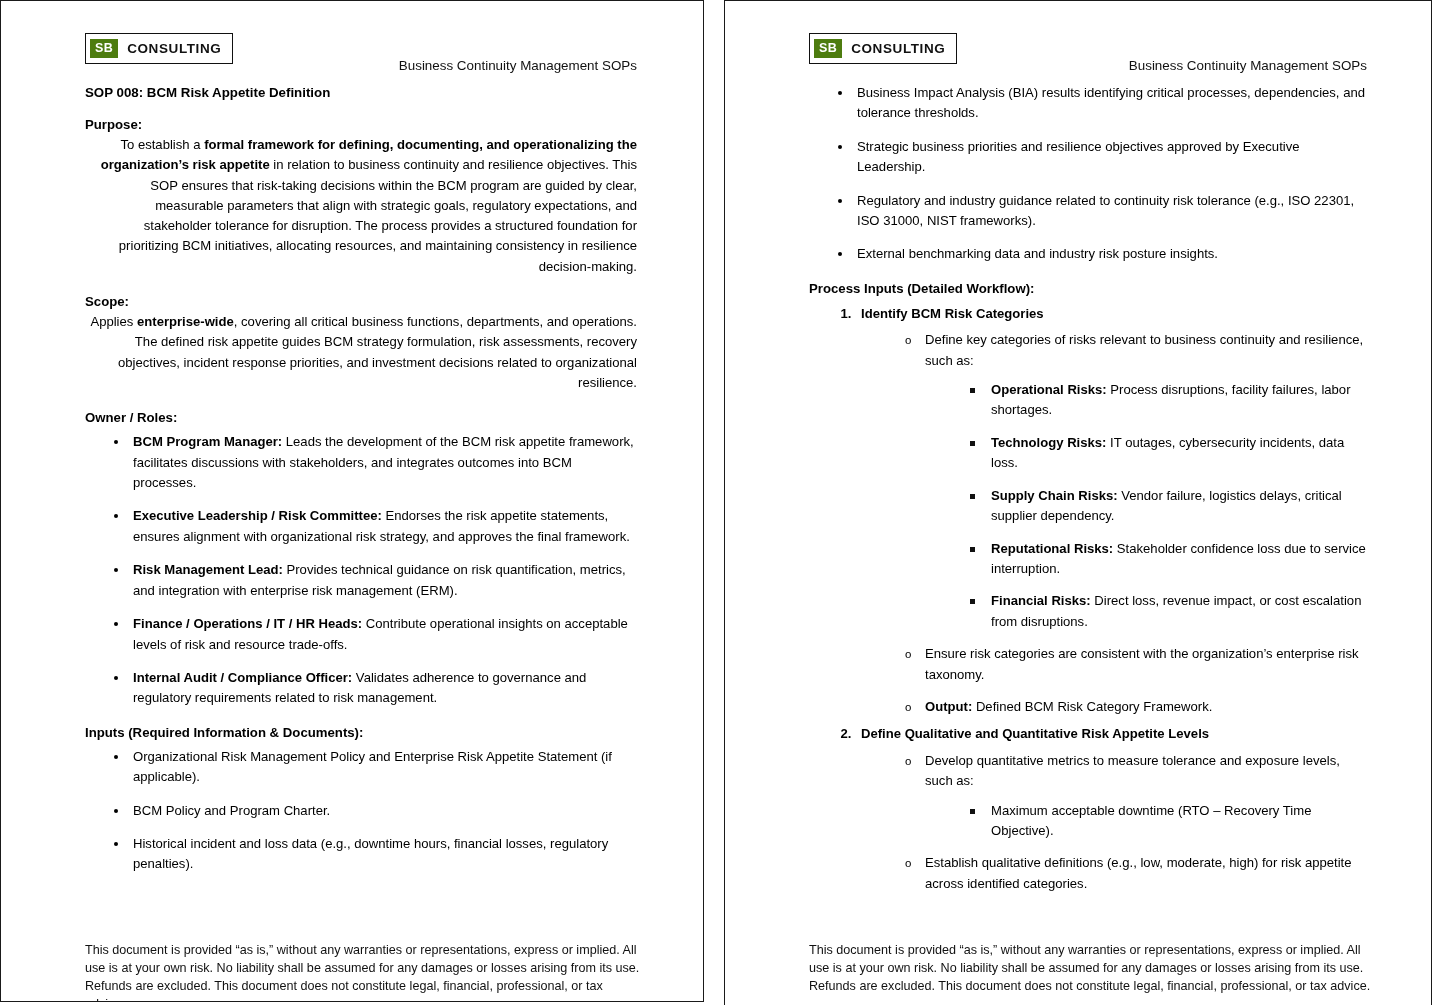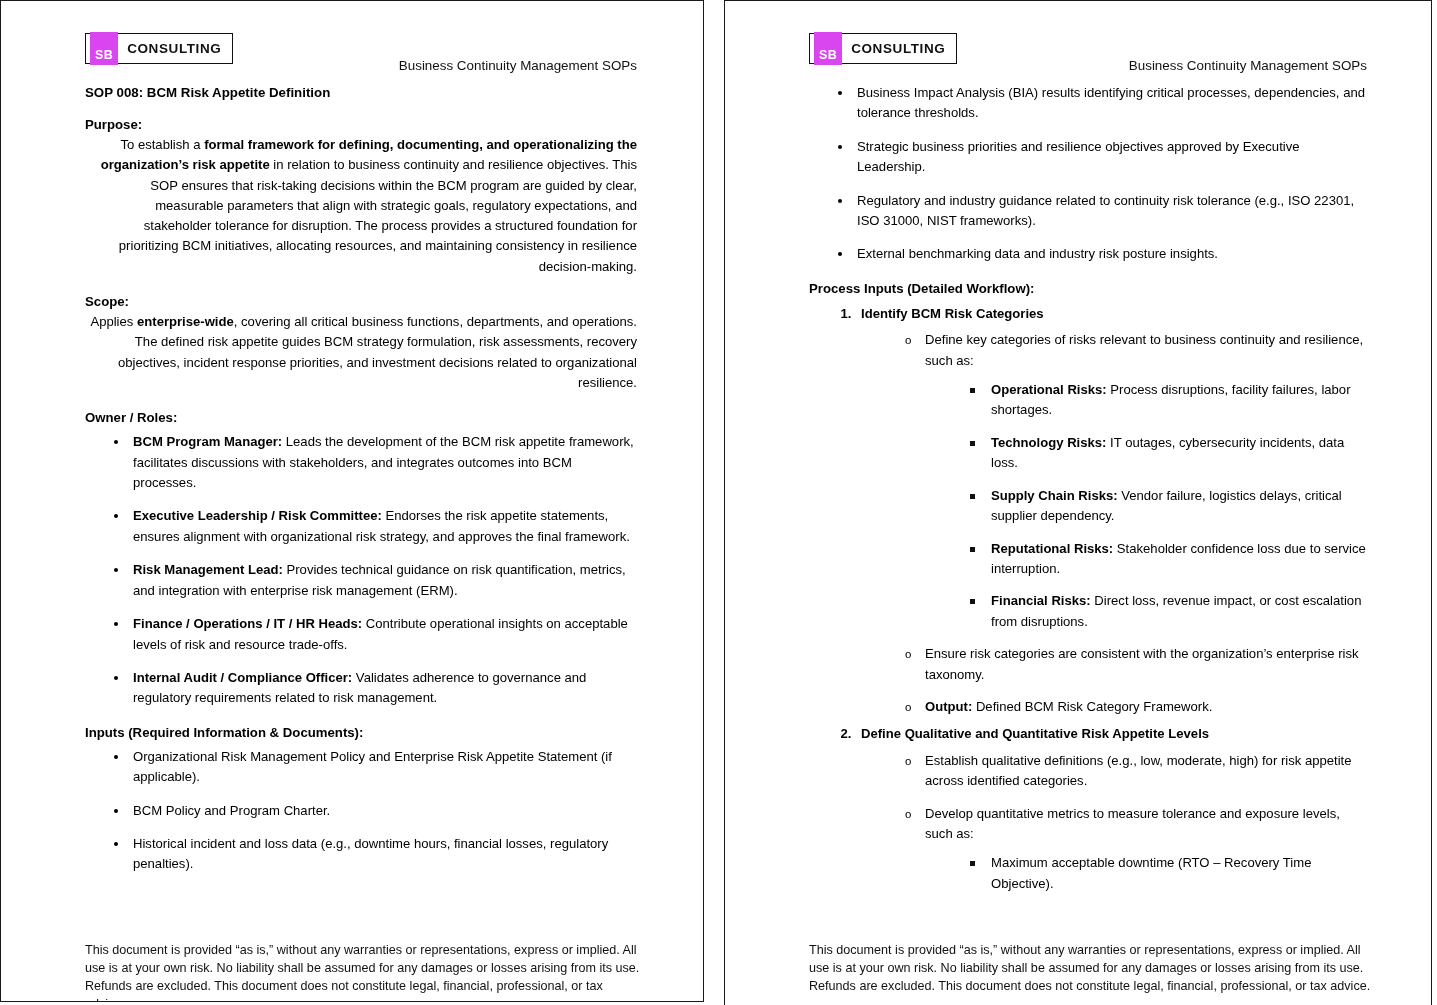--- a/index.html
+++ b/index.html
@@ -56,26 +56,26 @@
   }
   .logo-box {
     display: inline-flex;
     align-items: center;
     border: 1.5px solid #111111;
     background: #ffffff;
     padding: 4px 11px 4px 4px;
     height: 31px;
   }
   .logo-mark {
-    background: #d946ef;
+    background: #4d7c0f;
     color: #ffffff;
     font-size: 12.5px;
     font-weight: bold;
     letter-spacing: 0.4px;
-    padding: 17px 5px 3px 5px;
+    padding: 3px 5px 3px 5px;
     line-height: 1;
     font-family: "Liberation Sans", sans-serif;
   }
   .logo-word {
     color: #111111;
     font-size: 13.5px;
     font-weight: bold;
     letter-spacing: 0.6px;
     margin-left: 9px;
     font-family: "Liberation Sans", sans-serif;
@@ -277,27 +277,27 @@
               </li>
               <li>Ensure risk categories are consistent with the organization’s enterprise risk taxonomy.</li>
               <li><b>Output:</b><span> Defined BCM Risk Category Framework.</span></li>
             </ul>
           </div>
         </li>
         <li>
           <span>Define Qualitative and Quantitative Risk Appetite Levels</span>
           <div class="step-body">
             <ul class="lvl2">
-              <li>Establish qualitative definitions (e.g., low, moderate, high) for risk appetite across identified categories.</li>
               <li>
                 <span>Develop quantitative metrics to measure tolerance and exposure levels, such as:</span>
                 <ul class="lvl3">
                   <li>Maximum acceptable downtime (RTO – Recovery Time Objective).</li>
                 </ul>
               </li>
+              <li>Establish qualitative definitions (e.g., low, moderate, high) for risk appetite across identified categories.</li>
             </ul>
           </div>
         </li>
       </ol>
 
     </div>
 
     <div class="footer-note">This document is provided “as is,” without any warranties or representations, express or implied. All use is at your own risk. No liability shall be assumed for any damages or losses arising from its use. Refunds are excluded. This document does not constitute legal, financial, professional, or tax advice.</div>
   </div>
 

